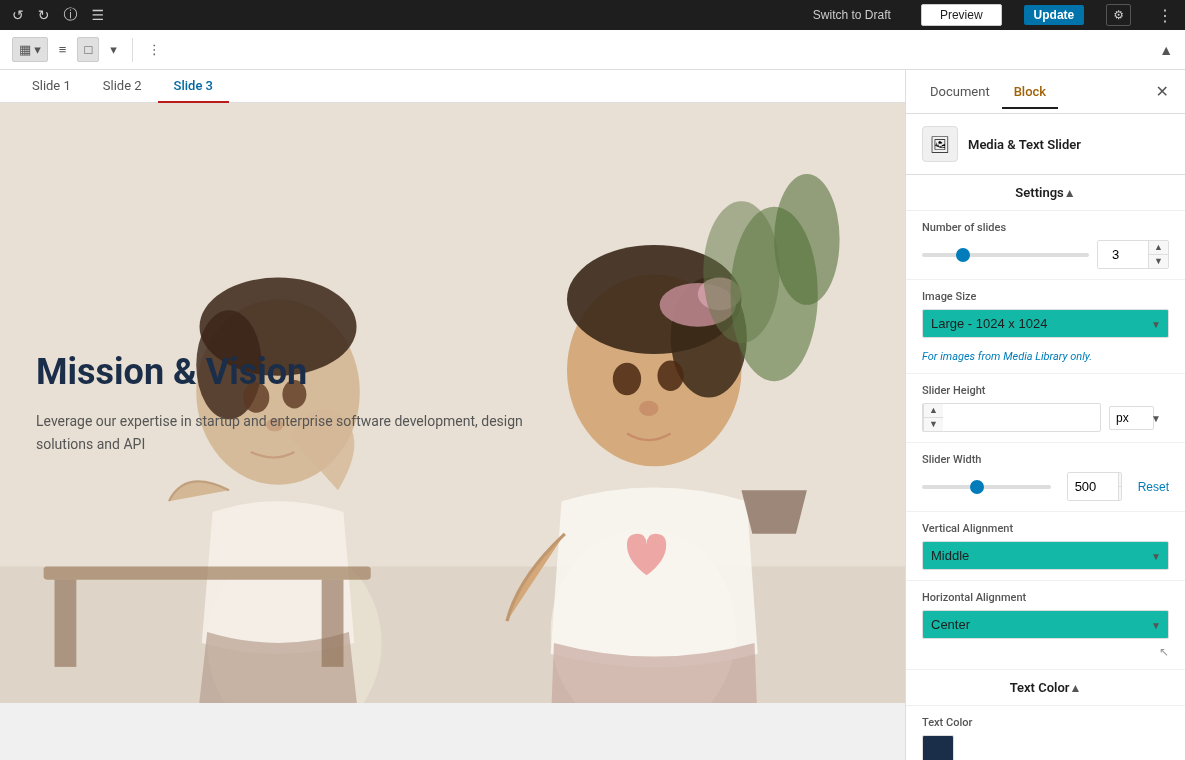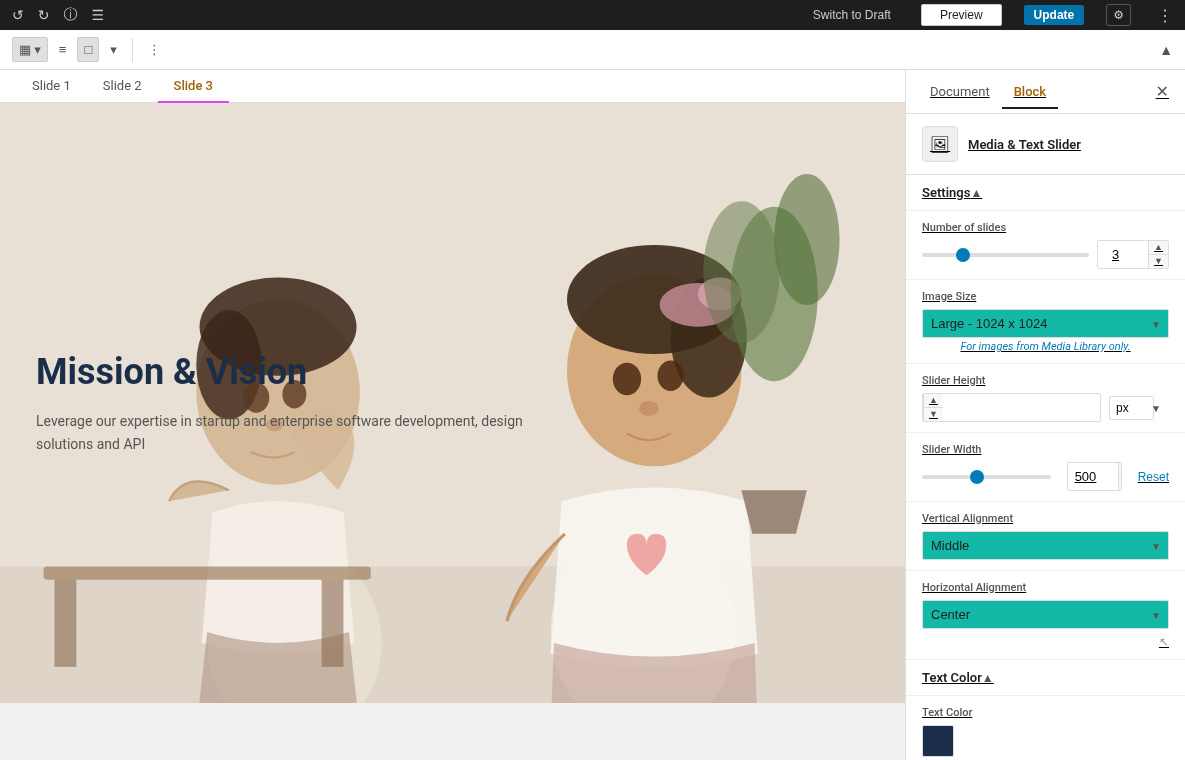--- a/index.html
+++ b/index.html
@@ -132,22 +132,22 @@
     }
     .slide-tab {
       padding: 8px 16px;
       cursor: pointer;
       font-size: 13px;
       color: #555;
       border-bottom: 2px solid transparent;
       margin-bottom: -1px;
     }
     .slide-tab.active {
-      color: #a16207;
-      border-bottom: 2px solid #d946ef;
+      color: #0369a1;
+      border-bottom: 2px solid #b91c1c;
       font-weight: 500;
     }
 
     
     .slide-content {
       background: #fff;
       margin: 0;
       position: relative;
       height: 600px;
       overflow: hidden;
@@ -191,21 +191,20 @@
       line-height: 1.6;
     }
 
     
     .side-panel {
       width: 280px;
       background: #fff;
       border-left: 1px solid #ddd;
       overflow-y: auto;
       position: relative;
-      text-decoration: underline;
     }
 
     
     .panel-tabs {
       display: flex;
       border-bottom: 1px solid #ddd;
       align-items: center;
       padding: 0 12px;
       height: 44px;
     }
@@ -258,21 +257,21 @@
       text-align: center;
     }
 
     
     .settings-section {
       padding: 0;
     }
     .section-header {
       display: flex;
       align-items: center;
-      justify-content: flex-start;
+      justify-content: center;
       padding: 10px 16px;
       border-bottom: 1px solid #eee;
     }
     .section-title {
       font-size: 13px;
       font-weight: 600;
       color: #1e1e1e;
     }
     .section-toggle {
       background: none;
@@ -289,22 +288,21 @@
     .setting-label {
       font-size: 11px;
       color: #555;
       margin-bottom: 6px;
       font-weight: 500;
     }
     .setting-note {
       font-size: 11px;
       color: #007cba;
       font-style: italic;
-      margin-top: 2px;
-      text-align: center;
+      margin-top: 12px;
     }
 
     
     .slider-row {
       display: flex;
       align-items: center;
       gap: 8px;
     }
     input[type="range"] {
       flex: 1;

